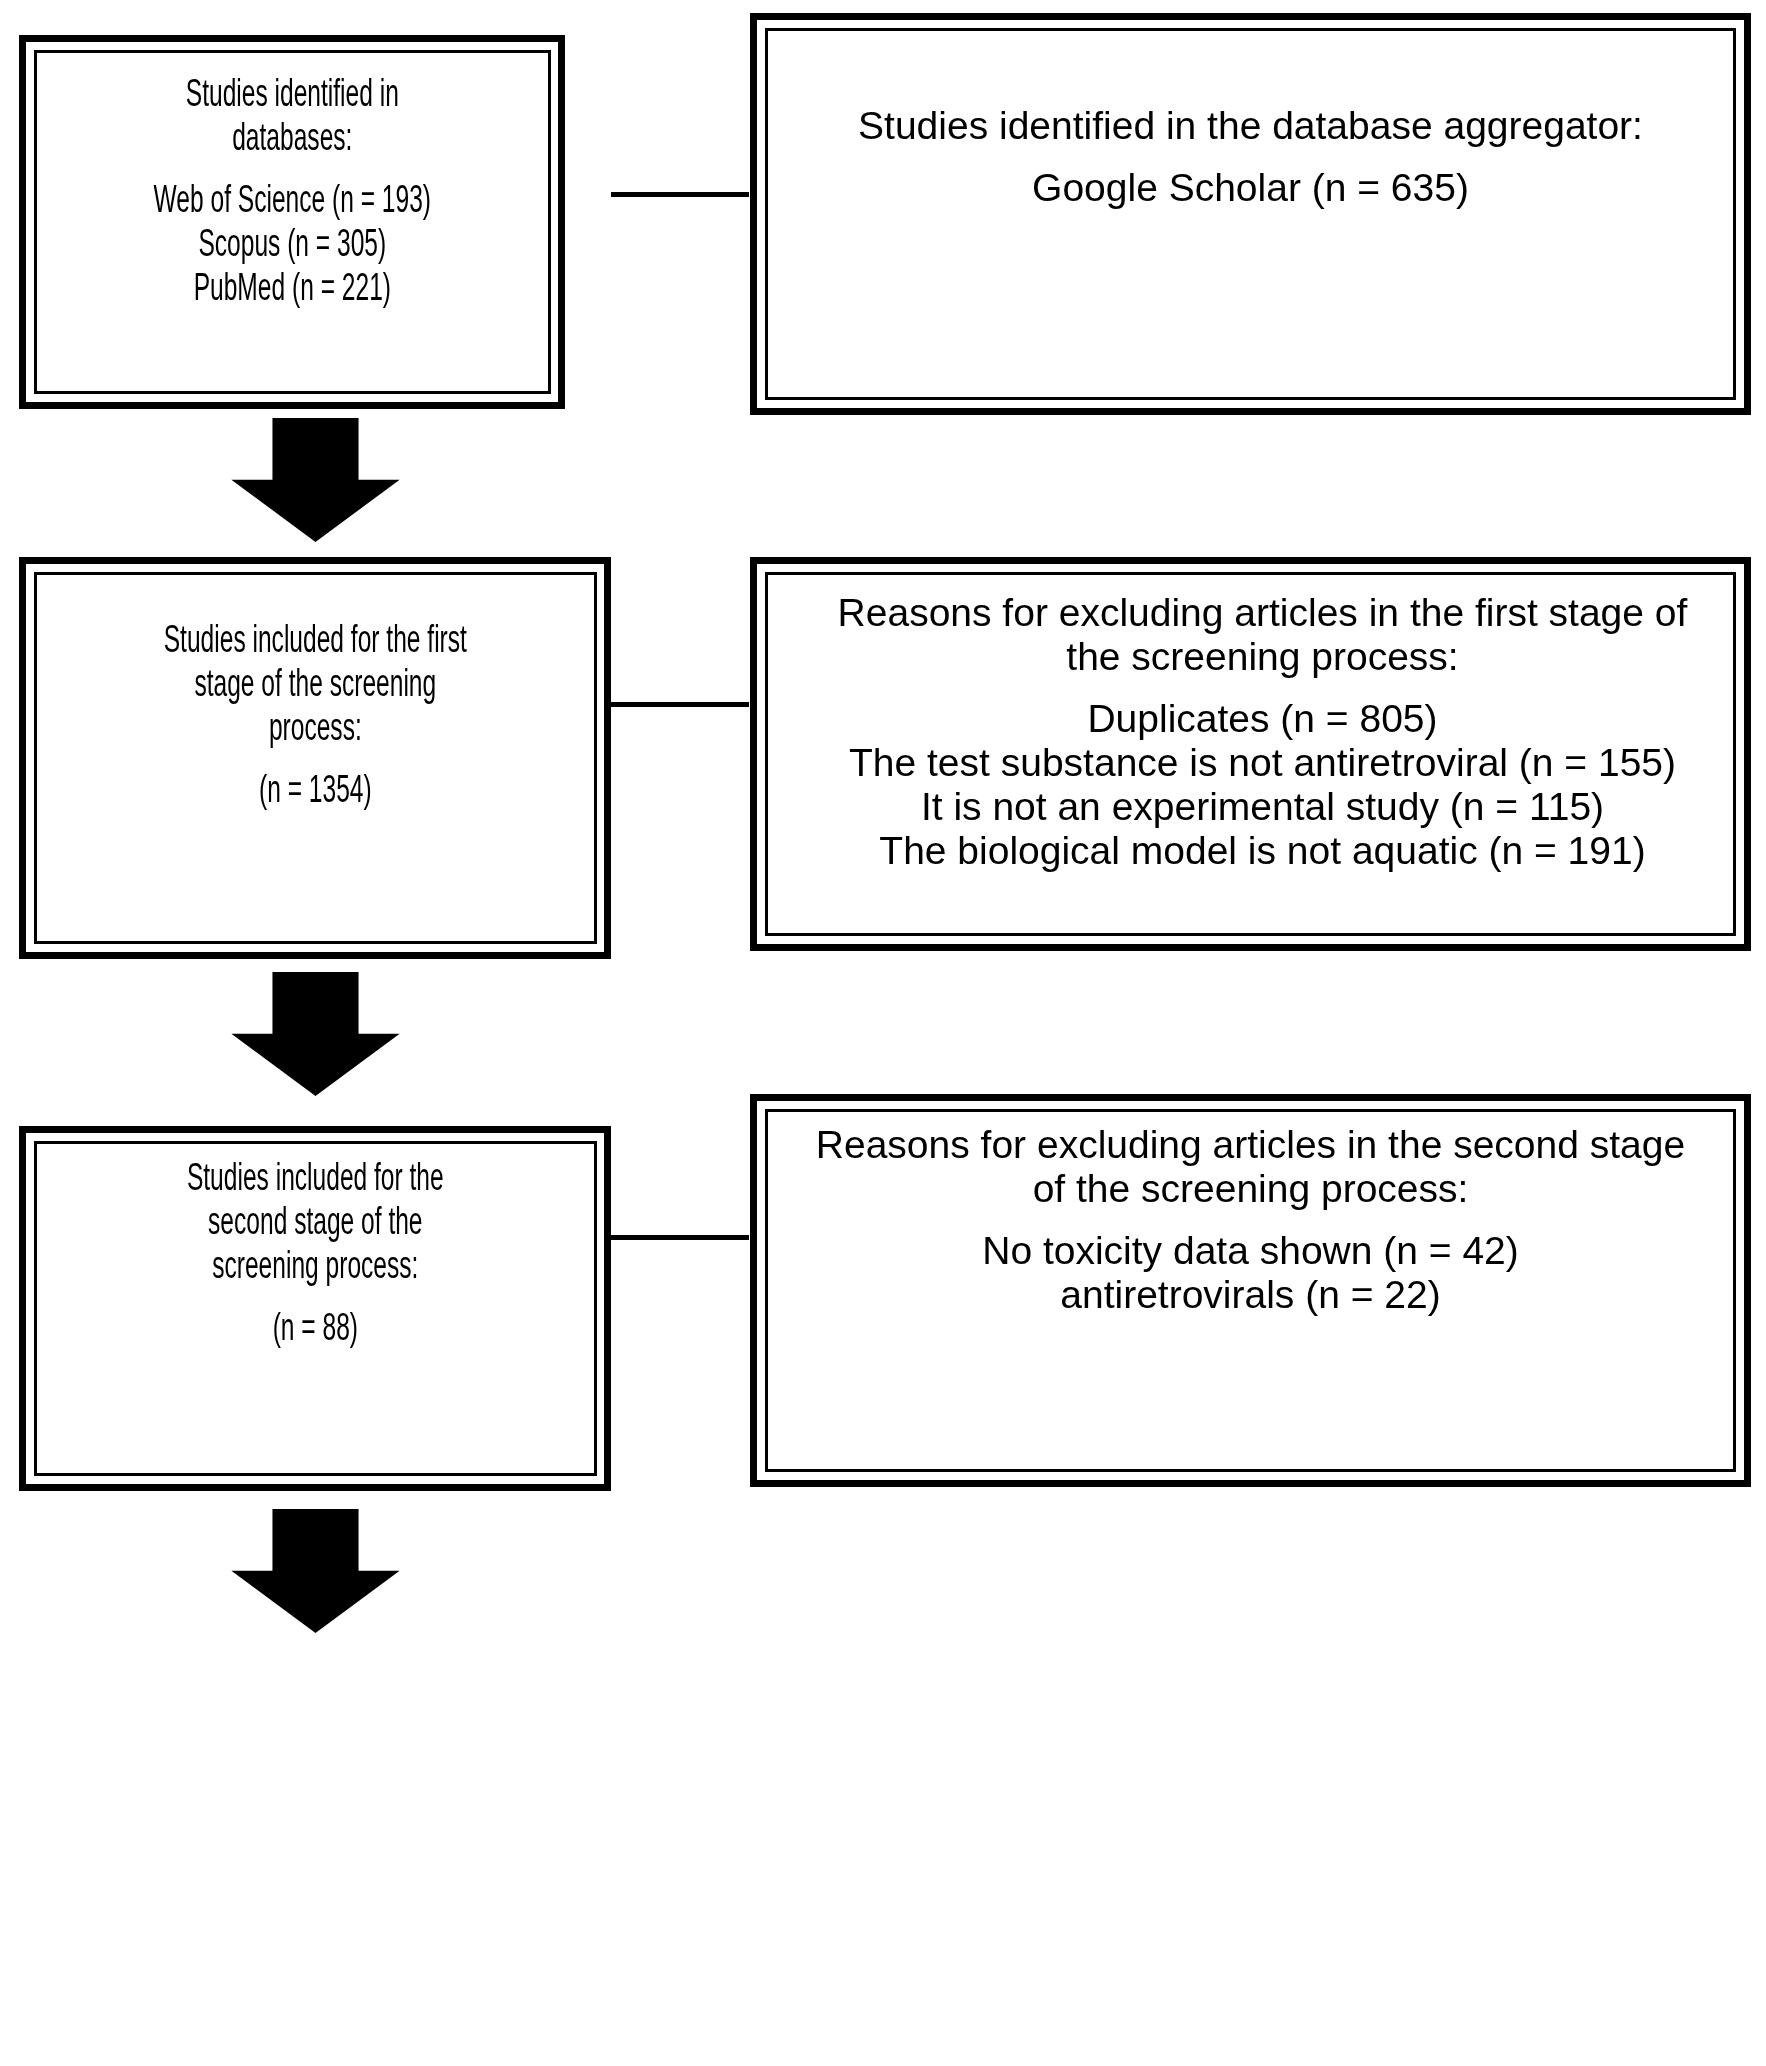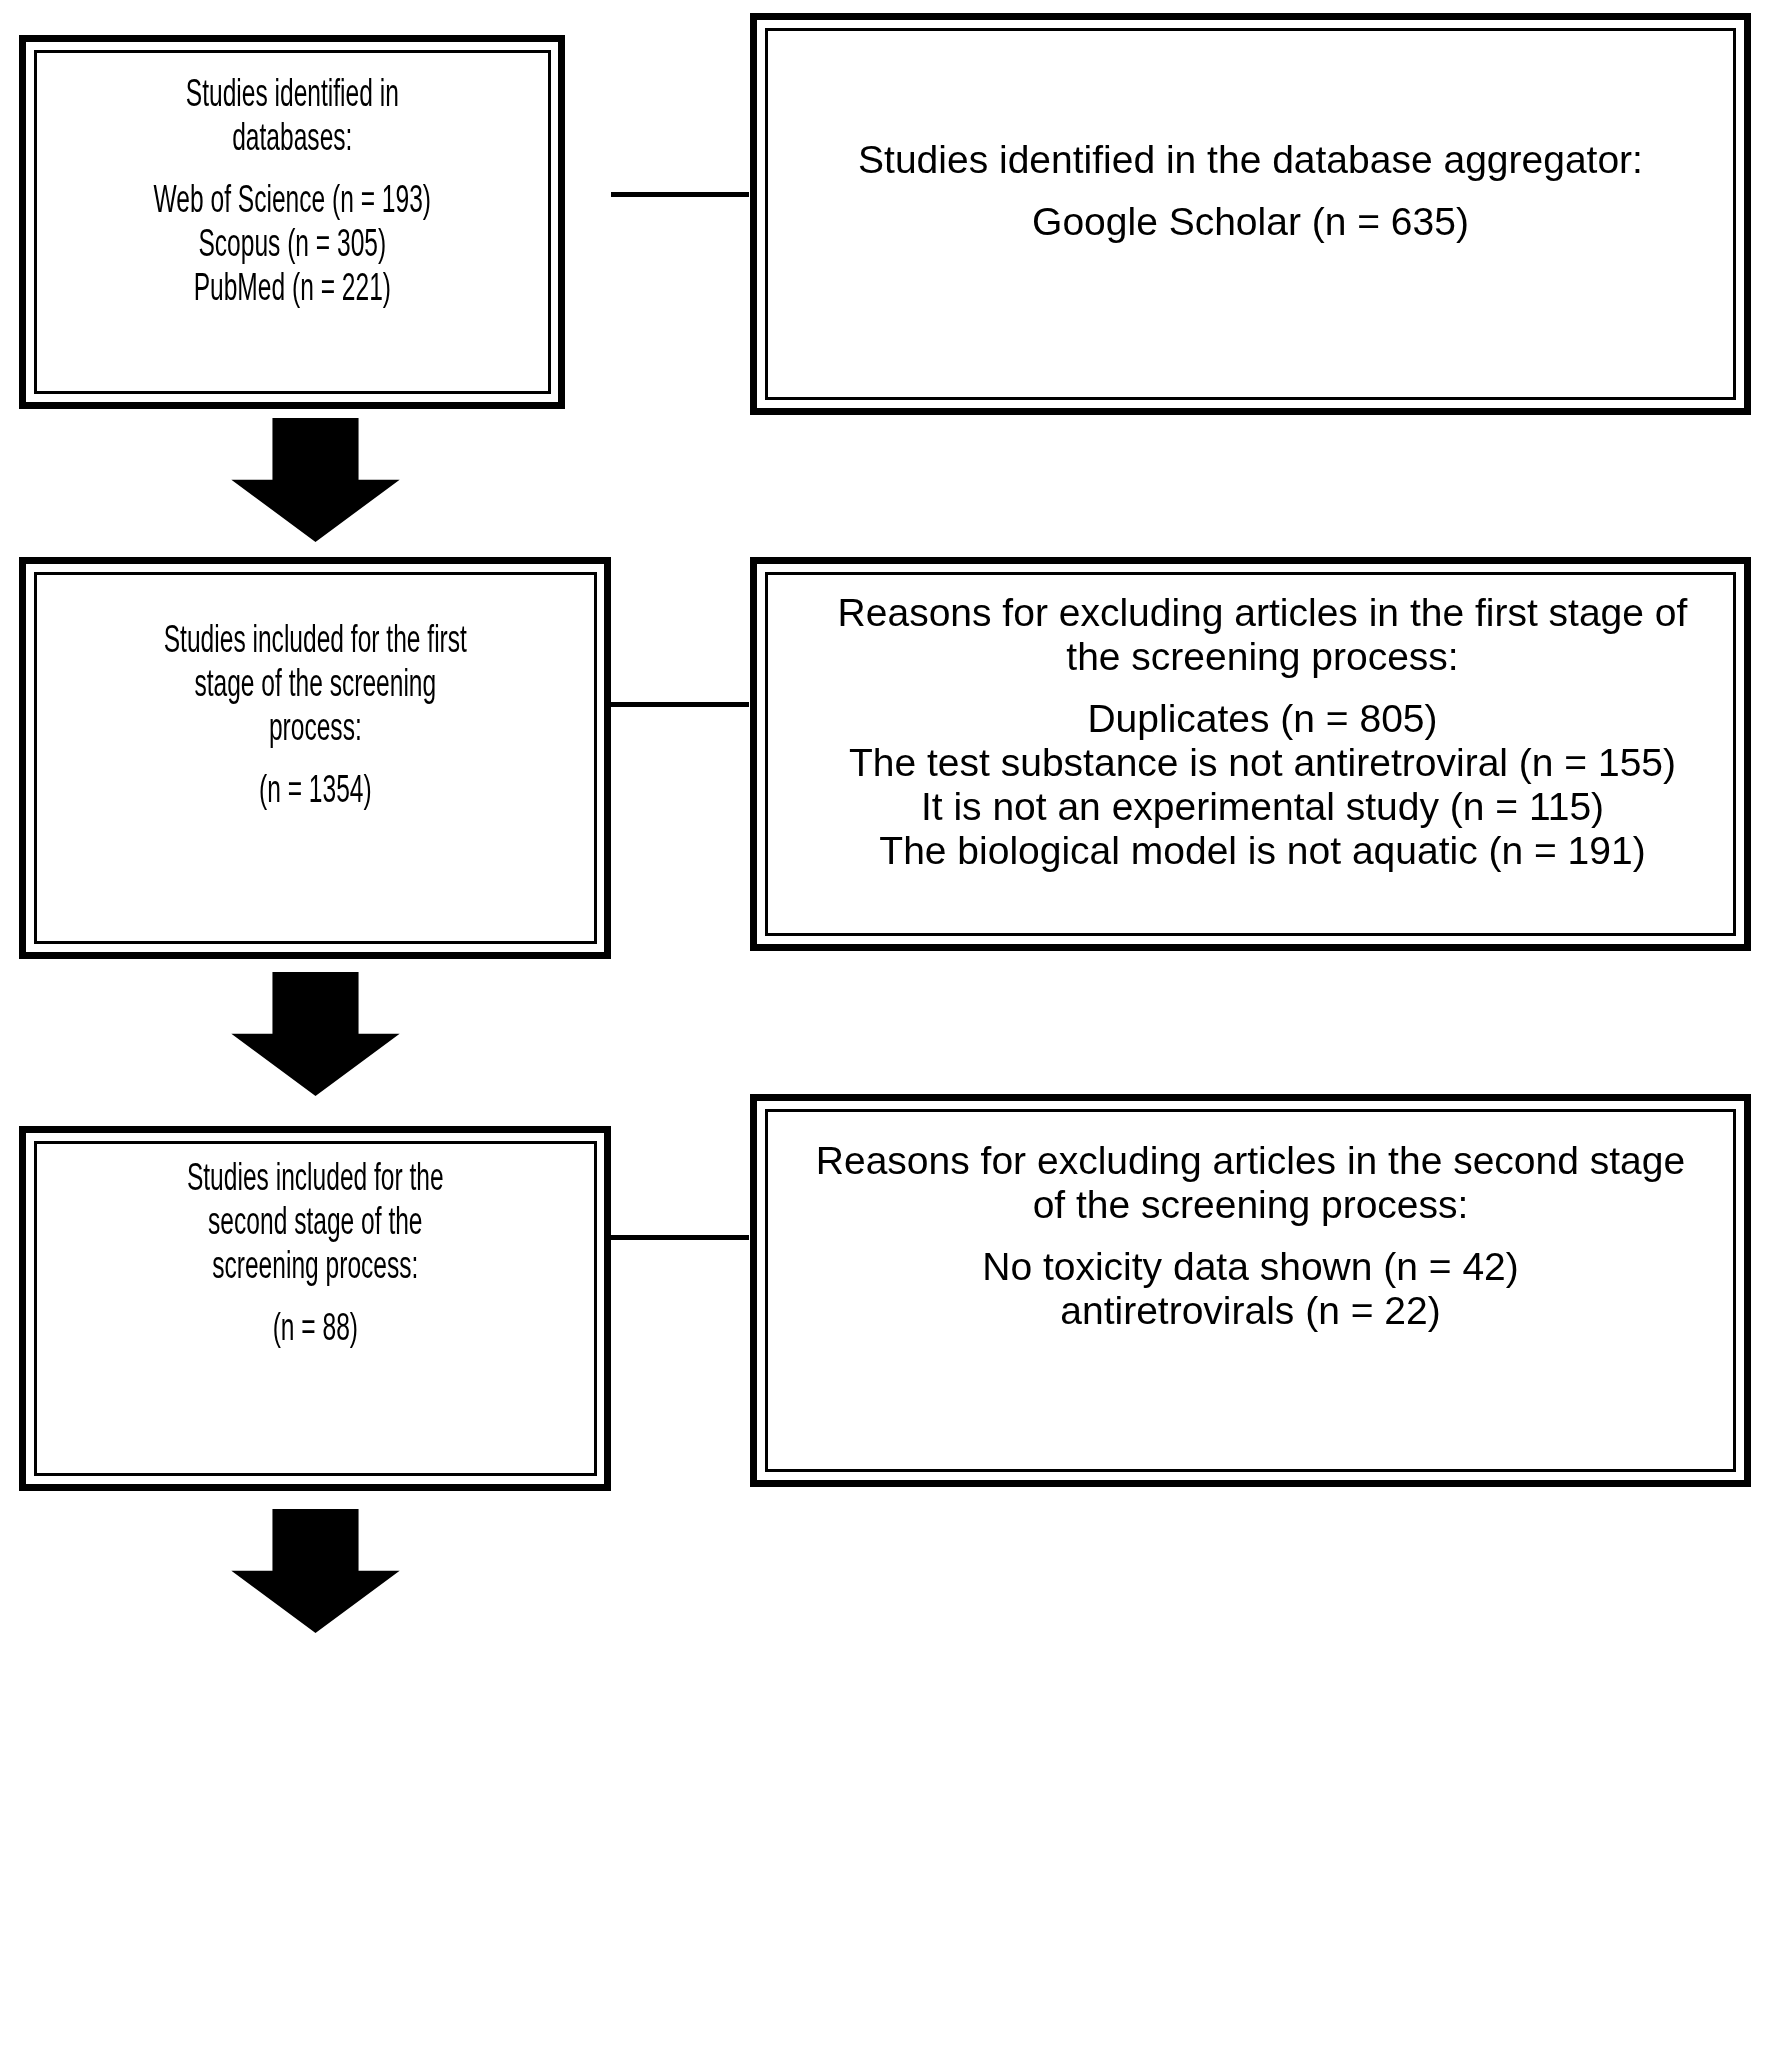--- a/index.html
+++ b/index.html
@@ -63,21 +63,21 @@
         <div class="line sp"></div>
         <div class="line">Web of Science (n = 193)</div>
         <div class="line">Scopus (n = 305)</div>
         <div class="line">PubMed (n = 221)</div>
       </div>
     </div>
   </div>
 
   <div class="box" style="left:750px; top:13px; width:1001px; height:402px;">
     <div class="inner">
-      <div class="content" style="padding-top:107px;">
+      <div class="content" style="padding-top:73px;">
         <div class="line">Studies identified in the database aggregator:</div>
         <div class="line sp"></div>
         <div class="line">Google Scholar (n = 635)</div>
       </div>
     </div>
   </div>
 
   <div class="connector" style="left:611px; top:192px; width:138px;"></div>
 
   <svg class="arrow" style="left:231px; top:418px;" viewBox="0 0 262 193">
@@ -123,21 +123,21 @@
         <div class="line">second stage of the</div>
         <div class="line">screening process:</div>
         <div class="line sp"></div>
         <div class="line">(n = 88)</div>
       </div>
     </div>
   </div>
 
   <div class="box" style="left:750px; top:1094px; width:1001px; height:393px;">
     <div class="inner">
-      <div class="content" style="padding-top:27px;">
+      <div class="content" style="padding-top:11px;">
         <div class="line">Reasons for excluding articles in the second stage</div>
         <div class="line">of the screening process:</div>
         <div class="line sp"></div>
         <div class="line">No toxicity data shown (n = 42)</div>
         <div class="line">antiretrovirals (n = 22)</div>
       </div>
     </div>
   </div>
 
   <div class="connector" style="left:611px; top:1235px; width:138px;"></div>

